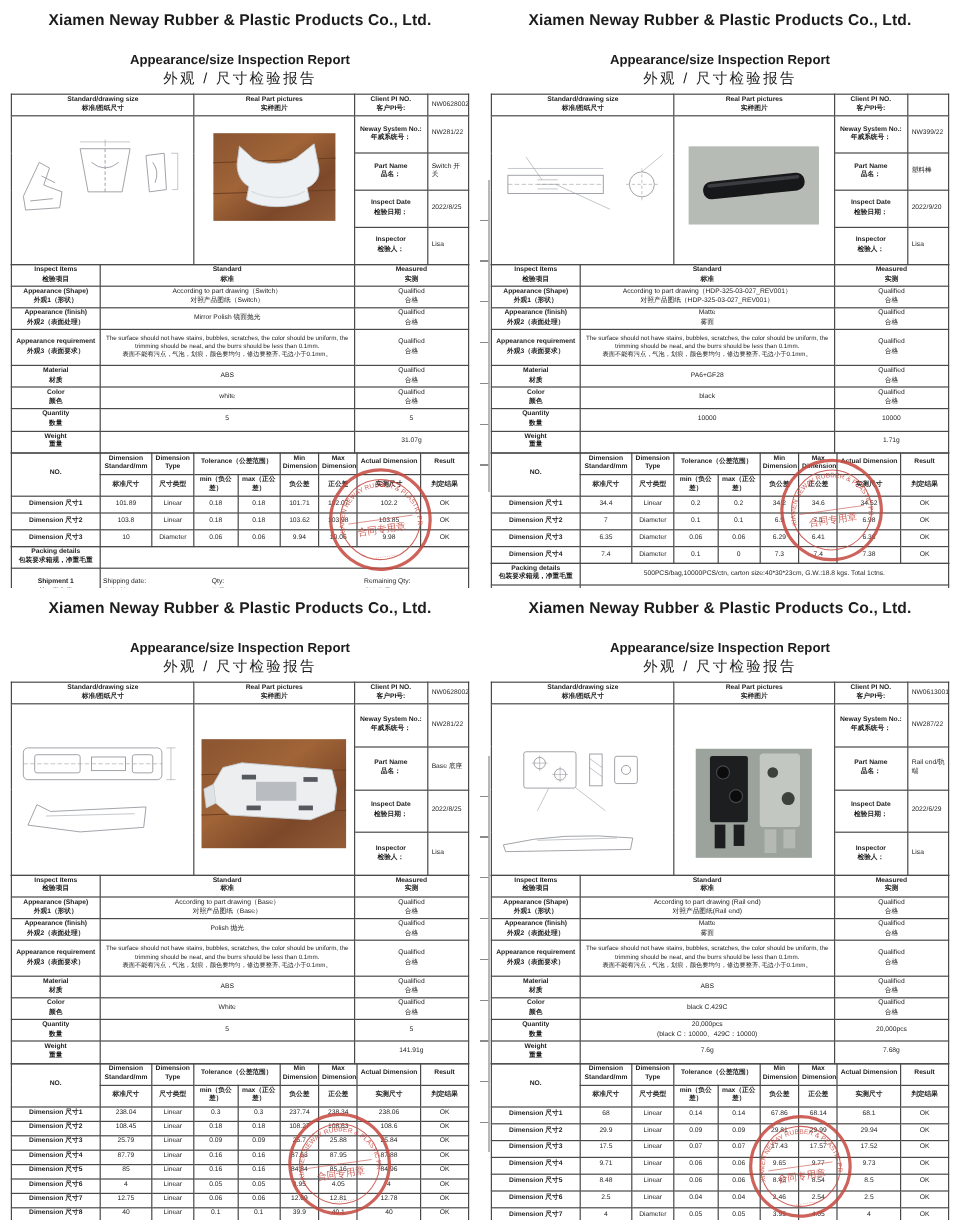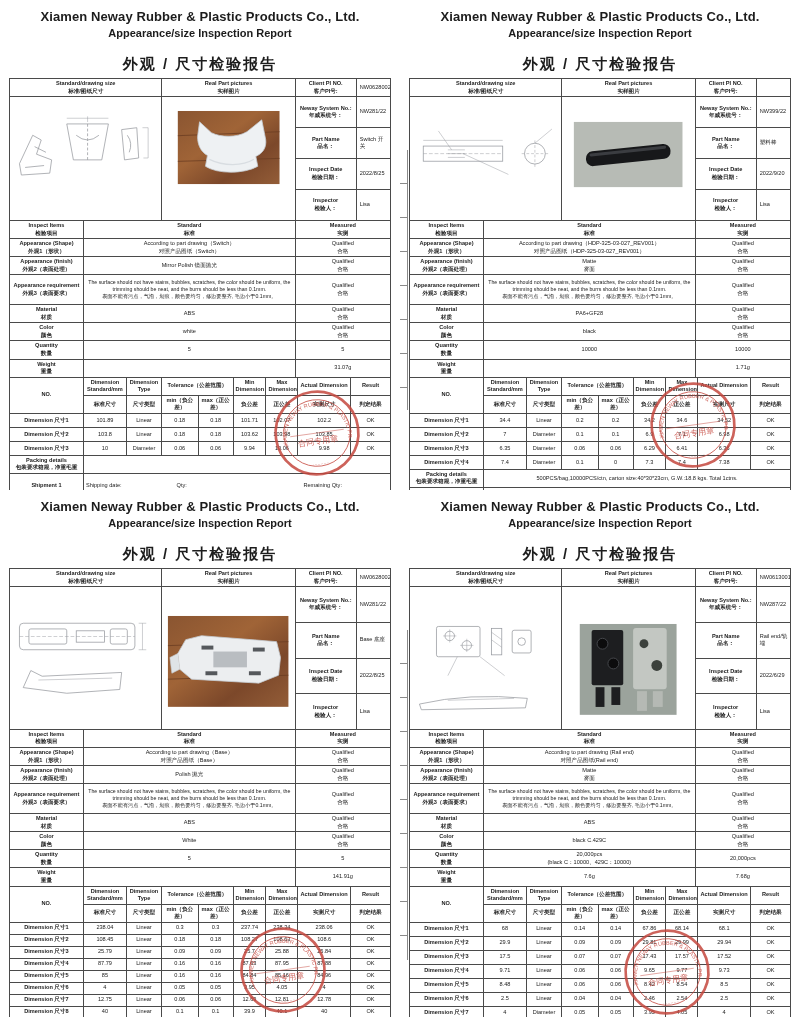--- a/index.html
+++ b/index.html
@@ -1,22 +1,22 @@
 <!DOCTYPE html>
 <html><head>
 <meta charset="utf-8">
 <style>
   *{margin:0;padding:0;box-sizing:border-box}
   html,body{background:#ffffff}
   body{width:800px;height:1017px;font-family:"Liberation Sans",sans-serif;color:#1c1c1c}
   .page{display:grid;grid-template-columns:400px 400px;grid-template-rows:490px 527px;width:800px;height:1017px}
   .report{position:relative;padding:7px 9px 0 9px;overflow:hidden}
   .company{font-size:13px;font-weight:700;text-align:center;margin-top:2px;letter-spacing:.1px}
-  .sub-en{font-size:11px;font-weight:700;text-align:center;margin-top:3px}
-  .sub-cn{font-size:15px;font-weight:700;text-align:center;margin-top:16px;letter-spacing:2px}
+  .sub-en{font-size:11px;font-weight:700;text-align:center;margin-top:20px}
+  .sub-cn{font-size:12px;font-weight:400;text-align:center;margin-top:1px;letter-spacing:2px}
   table{width:100%;border-collapse:collapse;table-layout:fixed}
   td,th{border:1px solid #4a4a4a;font-size:5.6px;line-height:1.35;text-align:center;vertical-align:middle;white-space:pre-line;padding:1px 2px;font-weight:400;overflow:hidden}
   th{font-weight:700}
   .lbl{font-weight:700}
   .head-table{margin-top:4px}
   .head-table .hd{height:18px}
   .info-val{text-align:left;padding-left:3px}
   tr.info{height:17px}
   [data-variant="r3"] tr.info,[data-variant="r4"] tr.info{height:21px}
   .drawing-cell,.photo-cell{padding:0}

